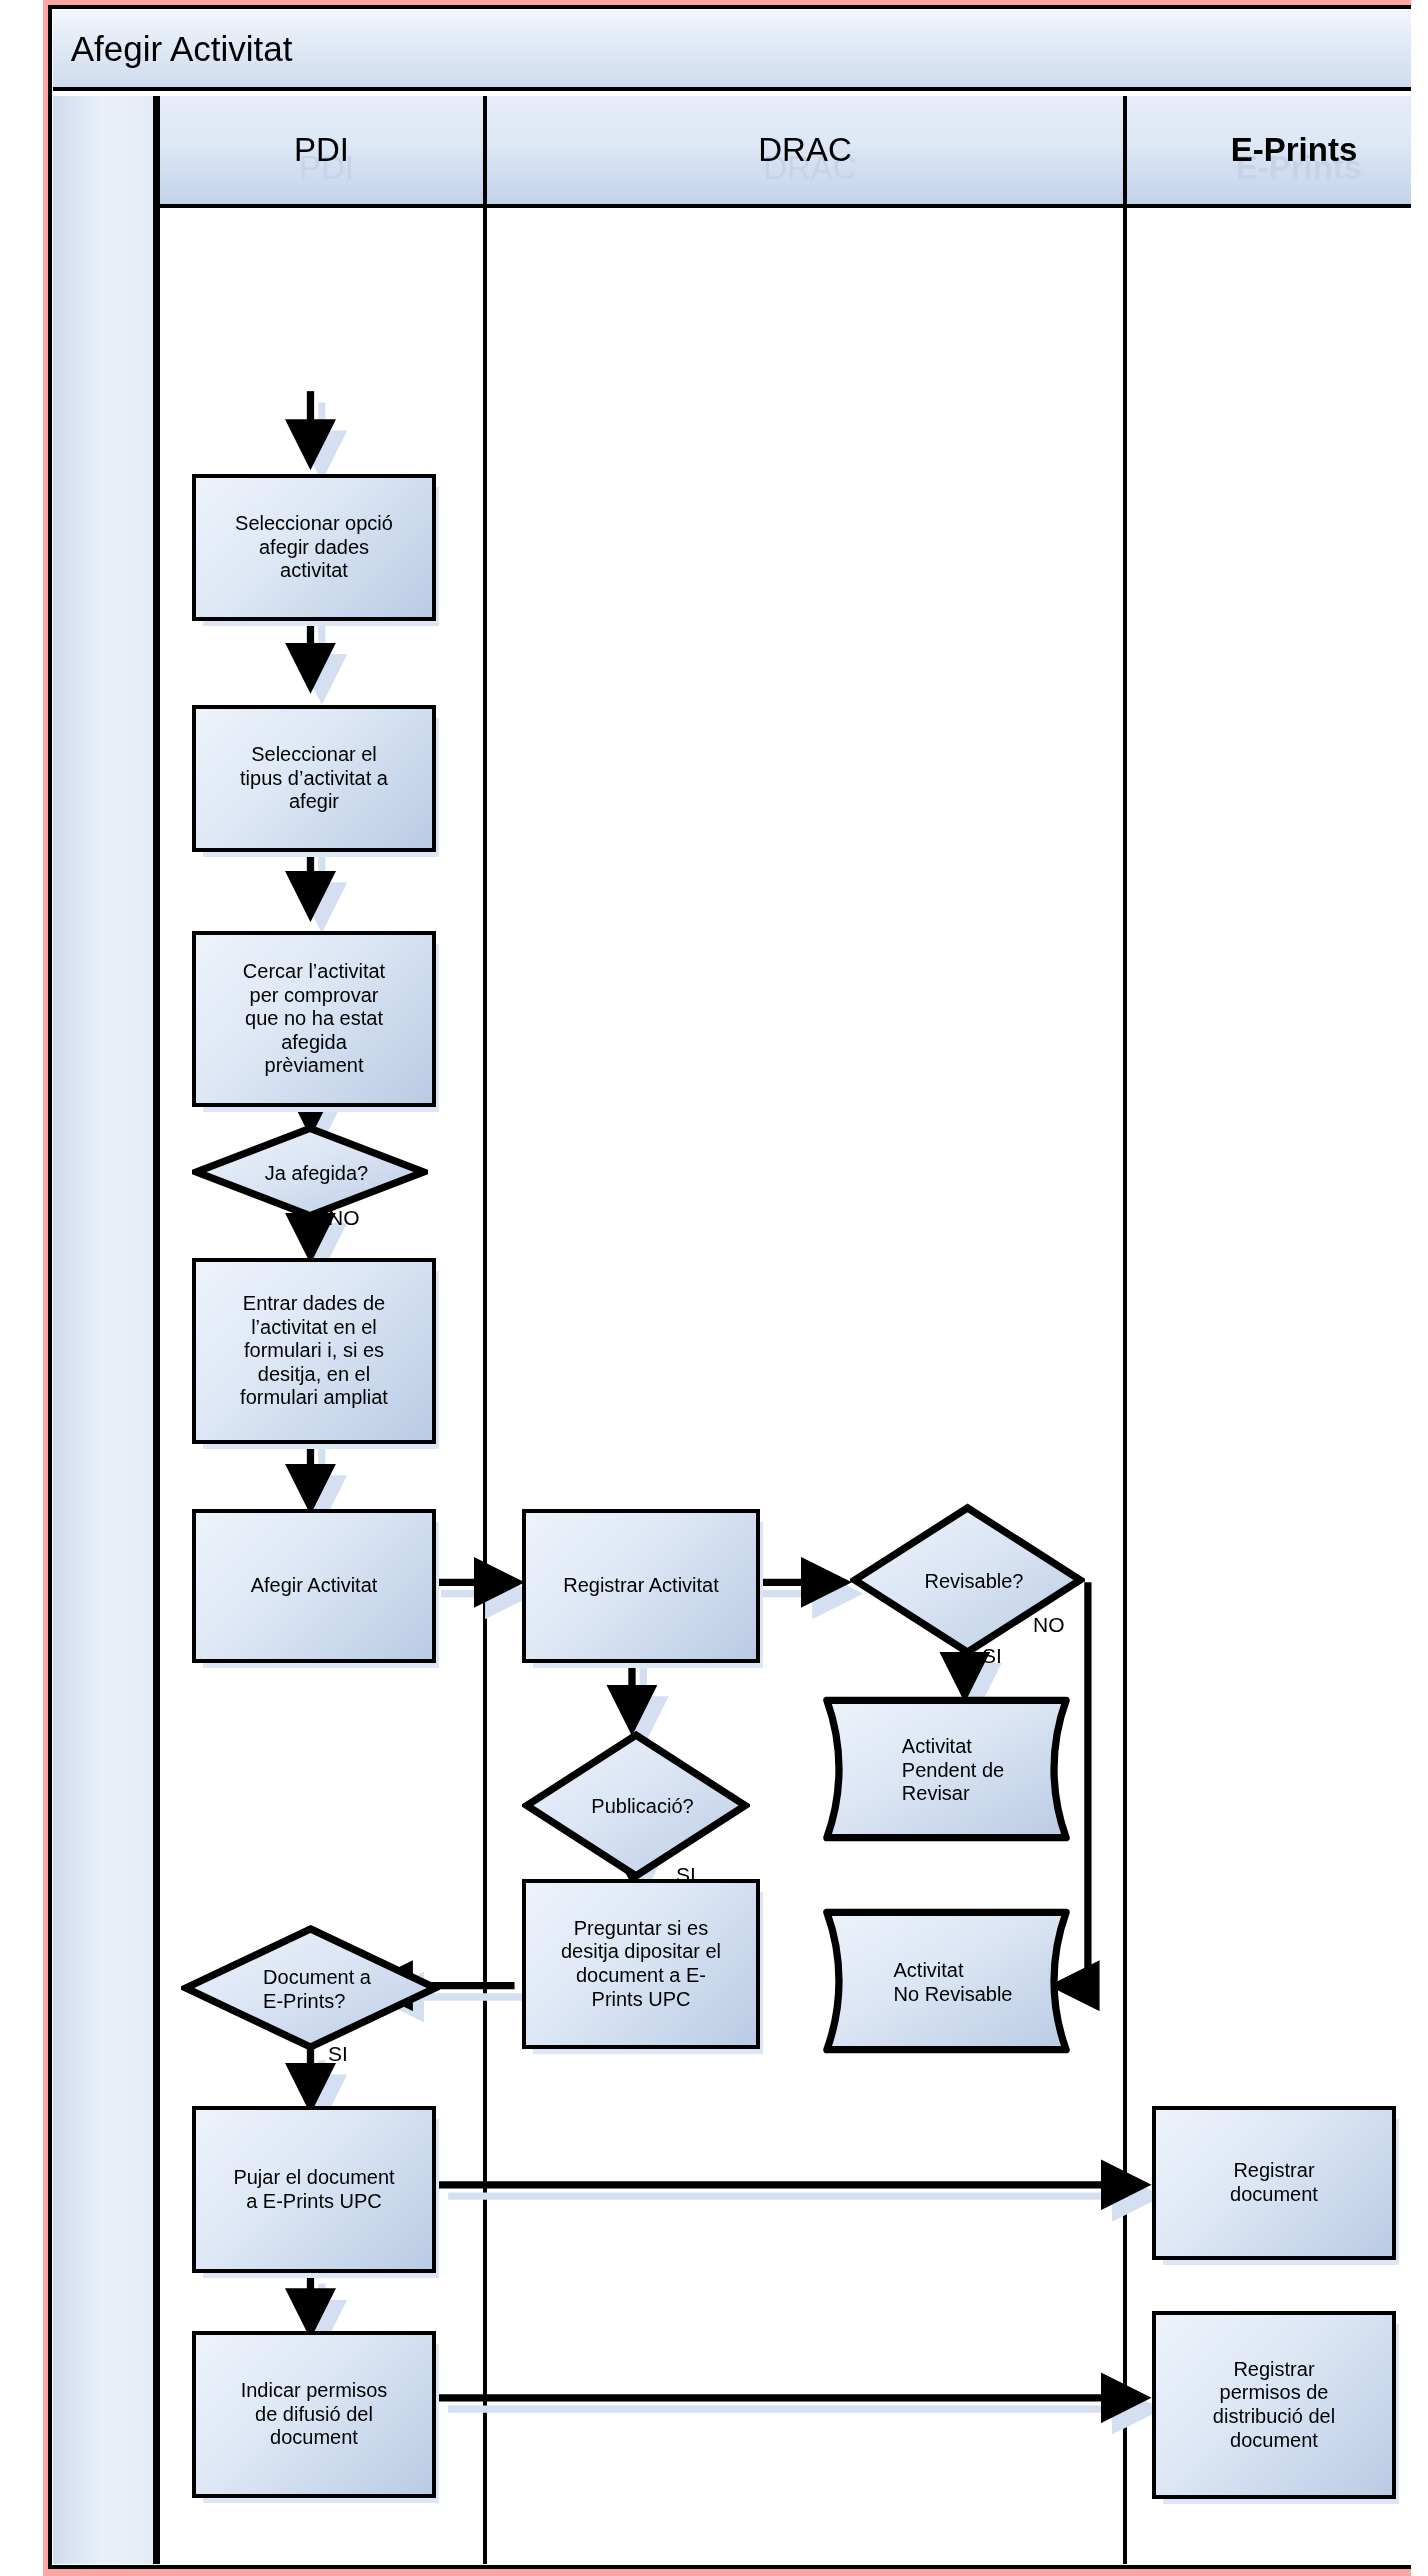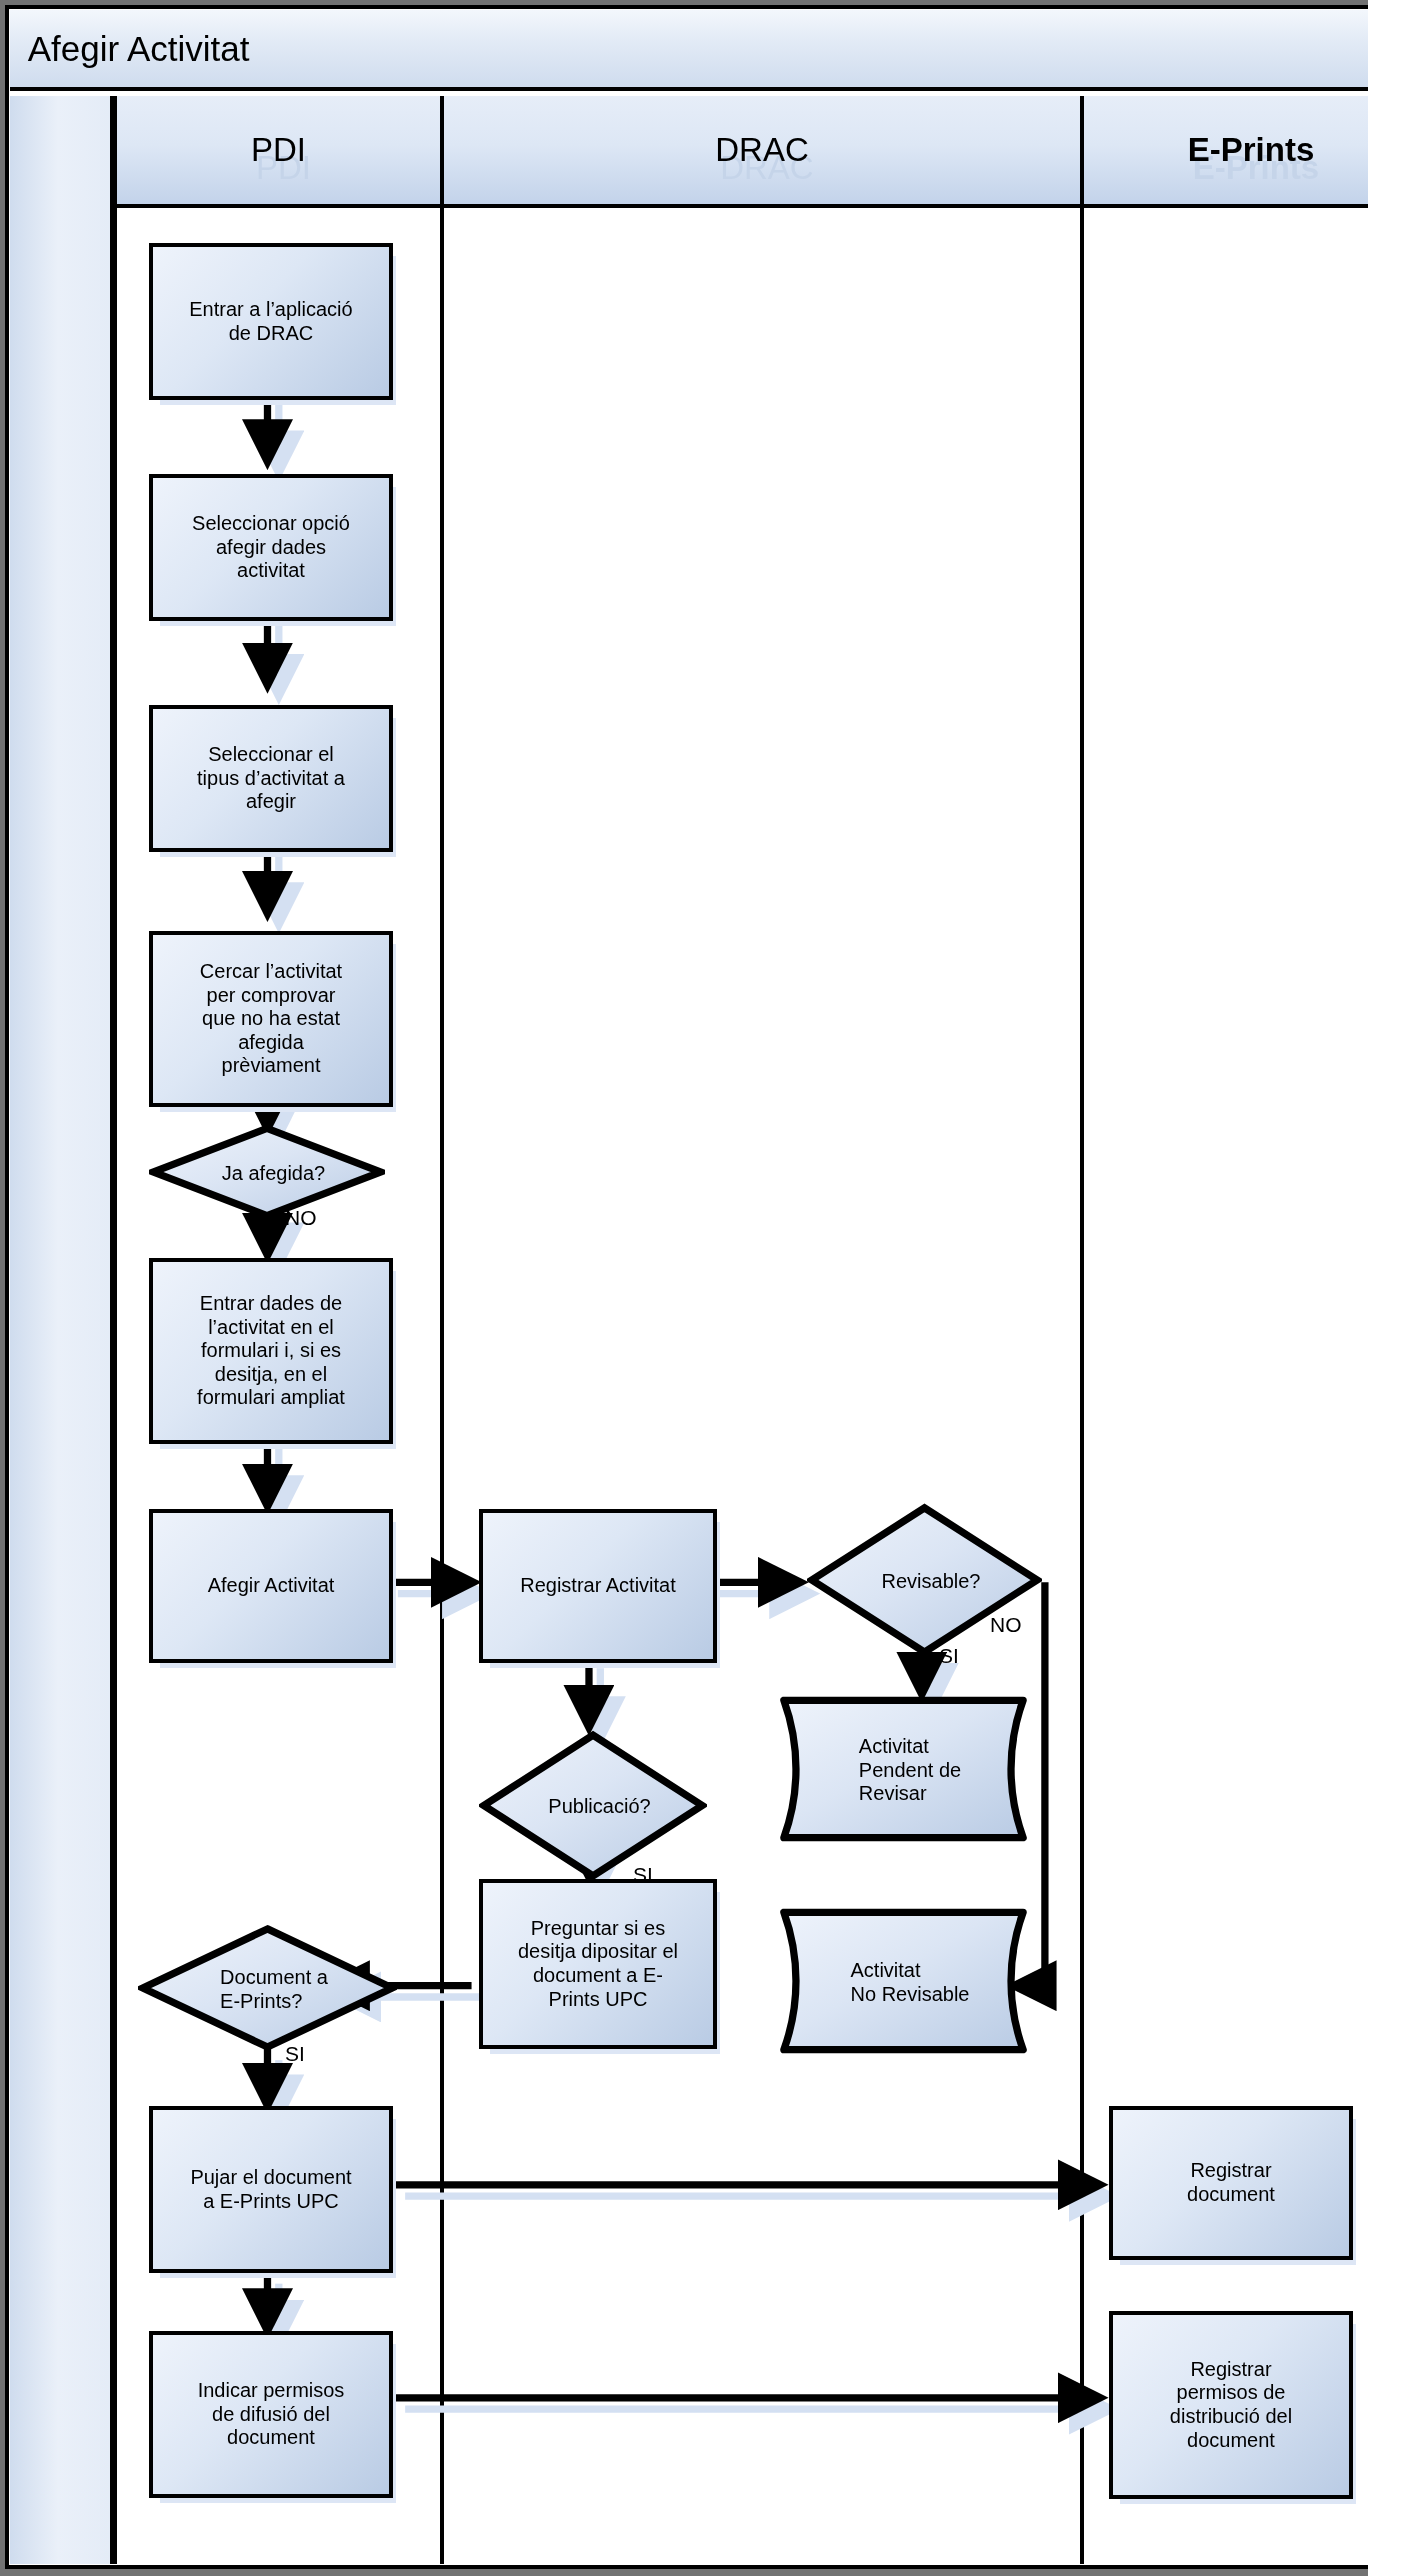--- a/index.html
+++ b/index.html
@@ -2,22 +2,23 @@
 <html style="font-size:13px"><head>
 <meta charset="utf-8">
 <style>
   html,body{margin:0;padding:0;background:#fff;}
   body{font-family:"Liberation Sans","DejaVu Sans",sans-serif;}
 
   #canvas{
     position:relative;
     width:1368px;
     height:2576px;
-    background:#737373;
+    background:#fca5a5;
     overflow:hidden;
+    margin-left:43px;
   }
 
   
   .frame{
     position:absolute;
     left:4.9px; top:4.9px;
     width:1416px; height:2564px;
     border:4.9px solid #000;
     box-sizing:border-box;
     background:#fff;
@@ -277,27 +278,20 @@
   </svg>
 
   <span class="edge-label" style="left:285px; top:1206px;">NO</span>
   <span class="edge-label" style="left:939px; top:1644px;">SI</span>
   <span class="edge-label" style="left:990px; top:1613px;">NO</span>
   <span class="edge-label" style="left:633px; top:1863px;">SI</span>
   <span class="edge-label" style="left:285px; top:2042px;">SI</span>
 
   <div class="nodes-layer">
 
-    <div class="node proc" style="left:149px; top:243px; width:236px; height:149px;">
-      <div class="shadow"></div>
-      <div class="body">
-        <span class="label">Entrar a l’aplicació
-de DRAC</span>
-      </div>
-    </div>
 
     <div class="node proc" style="left:149px; top:474px; width:236px; height:139px;">
       <div class="shadow"></div>
       <div class="body">
         <span class="label">Seleccionar opció
 afegir dades
 activitat</span>
       </div>
     </div>
 

